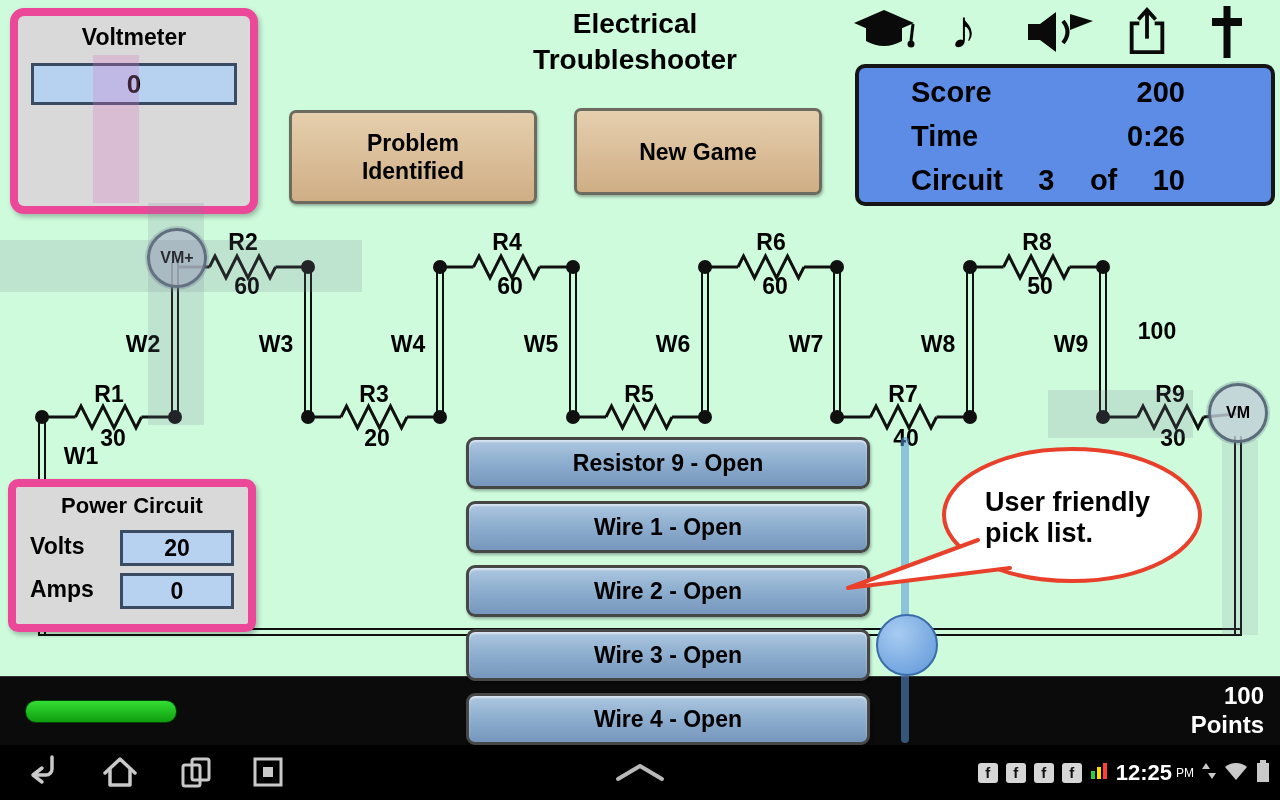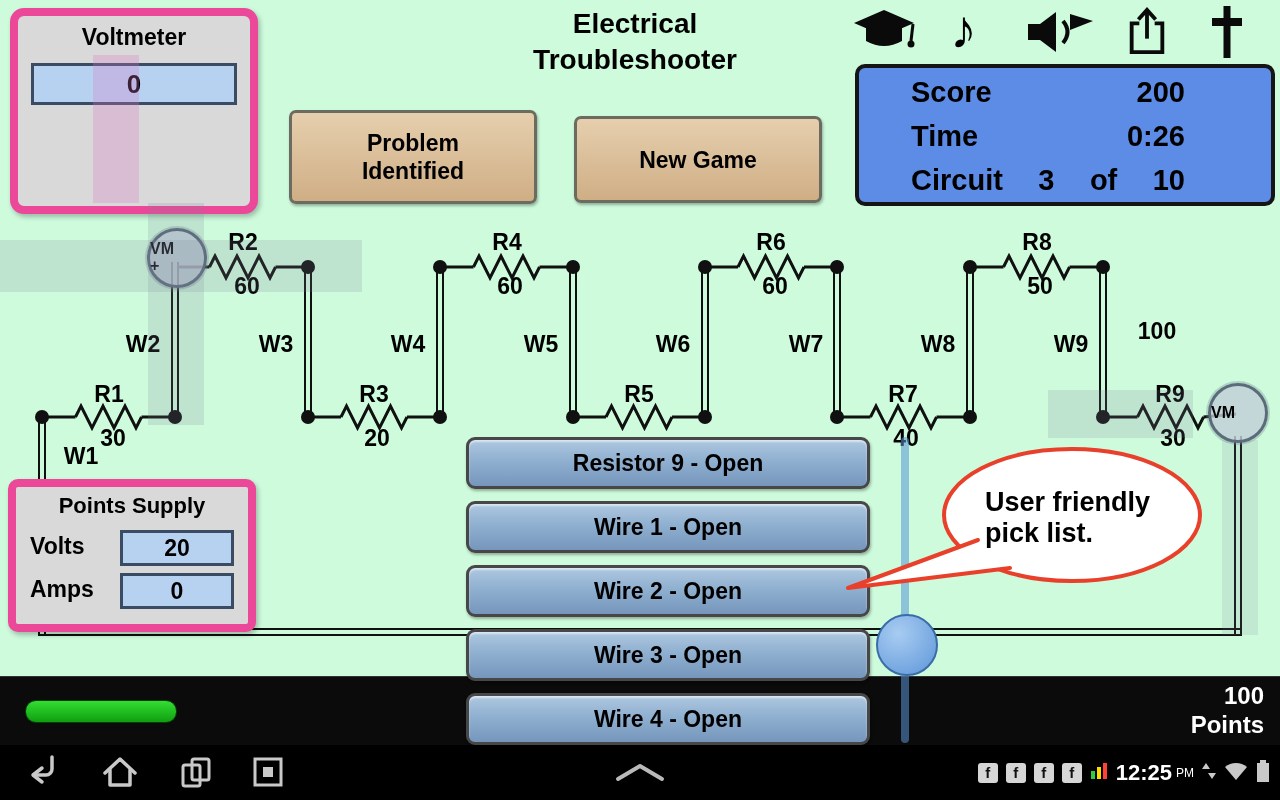--- a/index.html
+++ b/index.html
@@ -15,22 +15,22 @@
   .tanbtn{position:absolute;background:linear-gradient(180deg,#e6cfae,#cfae85);
           border:3px solid #6b6b5f;border-radius:7px;display:flex;flex-direction:column;
           align-items:center;justify-content:center;font-weight:bold;font-size:23px;
           line-height:28px;z-index:2;box-shadow:1px 2px 3px rgba(0,0,0,.3);cursor:pointer;}
   .pick{position:absolute;left:466px;width:398px;height:46px;border:3px solid #474747;
         border-radius:9px;background:linear-gradient(180deg,#aec7e0,#8fb0d0 45%,#7696bc);
         display:flex;align-items:center;justify-content:center;font-weight:bold;font-size:23px;
         z-index:5;box-shadow:inset 0 2px 2px rgba(255,255,255,.55),1px 2px 3px rgba(0,0,0,.3);
         cursor:pointer;}
   .probe{position:absolute;width:54px;height:54px;border-radius:50%;border:3px solid #5a6b7a;
-         background:rgba(193,206,216,.82);z-index:2;display:flex;flex-direction:column;
-         align-items:flex-start;justify-content:center;font-weight:bold;line-height:1.05;
+         background:rgba(193,206,216,.82);z-index:2;display:flex;
+         align-items:center;justify-content:center;font-weight:bold;line-height:1.05;
          box-shadow:0 0 0 2px rgba(120,140,155,.35);}
   .score-row{display:flex;justify-content:space-between;align-items:center;height:44px;
              padding:0 86px 0 52px;font-size:29px;font-weight:bold;}
   .navicon{position:absolute;top:5px;}
   .fbadge{width:20px;height:20px;background:#d6d6d6;color:#111;border-radius:3px;
           font-weight:bold;font-size:15px;display:flex;align-items:center;justify-content:center;}
 </style>
 </head>
 <body>
 
@@ -181,21 +181,21 @@
       <span>3</span>
       <span>of</span>
       <span>10</span>
     </div>
   </div>
 
   <div class="tanbtn" style="left:289px;top:110px;width:242px;height:88px;">
     <span>Problem</span>
     <span>Identified</span>
   </div>
-  <div class="tanbtn" style="left:574px;top:116px;width:242px;height:81px;">
+  <div class="tanbtn" style="left:574px;top:108px;width:242px;height:81px;">
     <span>New Game</span>
   </div>
 
   <div class="clabel" style="left:243px;top:229px">R2</div>
   <div class="clabel" style="left:247px;top:273px">60</div>
   <div class="clabel" style="left:507px;top:229px">R4</div>
   <div class="clabel" style="left:510px;top:273px">60</div>
   <div class="clabel" style="left:771px;top:229px">R6</div>
   <div class="clabel" style="left:775px;top:273px">60</div>
   <div class="clabel" style="left:1037px;top:229px">R8</div>
@@ -224,21 +224,21 @@
 
   <div class="probe" style="left:147px;top:228px;cursor:grab">
     <span style="font-size:16px">VM</span>
     <span style="font-size:16px">+</span>
   </div>
   <div class="probe" style="left:1208px;top:383px;cursor:grab">
     <span style="font-size:16px">VM</span>
   </div>
 
   <div class="panel" style="left:8px;top:479px;width:232px;height:137px;border-radius:10px;">
-    <div style="text-align:center;font-weight:bold;font-size:22px;margin-top:6px;">Points Supply</div>
+    <div style="text-align:center;font-weight:bold;font-size:22px;margin-top:6px;">Power Circuit</div>
     <div class="abs" style="left:14px;top:46px;font-weight:bold;font-size:23px;">Volts</div>
     <div class="lcd abs" style="left:104px;top:43px;width:108px;height:30px;font-size:23px;line-height:30px;">20</div>
     <div class="abs" style="left:14px;top:89px;font-weight:bold;font-size:23px;">Amps</div>
     <div class="lcd abs" style="left:104px;top:86px;width:108px;height:30px;font-size:23px;line-height:30px;">0</div>
   </div>
 
   <div class="abs" style="left:0;top:676px;width:1280px;height:69px;background:#0b0b0b;border-top:1px solid #333;z-index:4;">
     <div class="abs" style="left:25px;top:23px;width:150px;height:21px;border-radius:11px;border:1px solid #064006;background:linear-gradient(180deg,#33dd33,#0f9f0f);"></div>
     <div class="abs" style="right:16px;top:4px;text-align:right;color:#fff;font-weight:bold;font-size:24px;line-height:29px;">
       <div>100</div>

